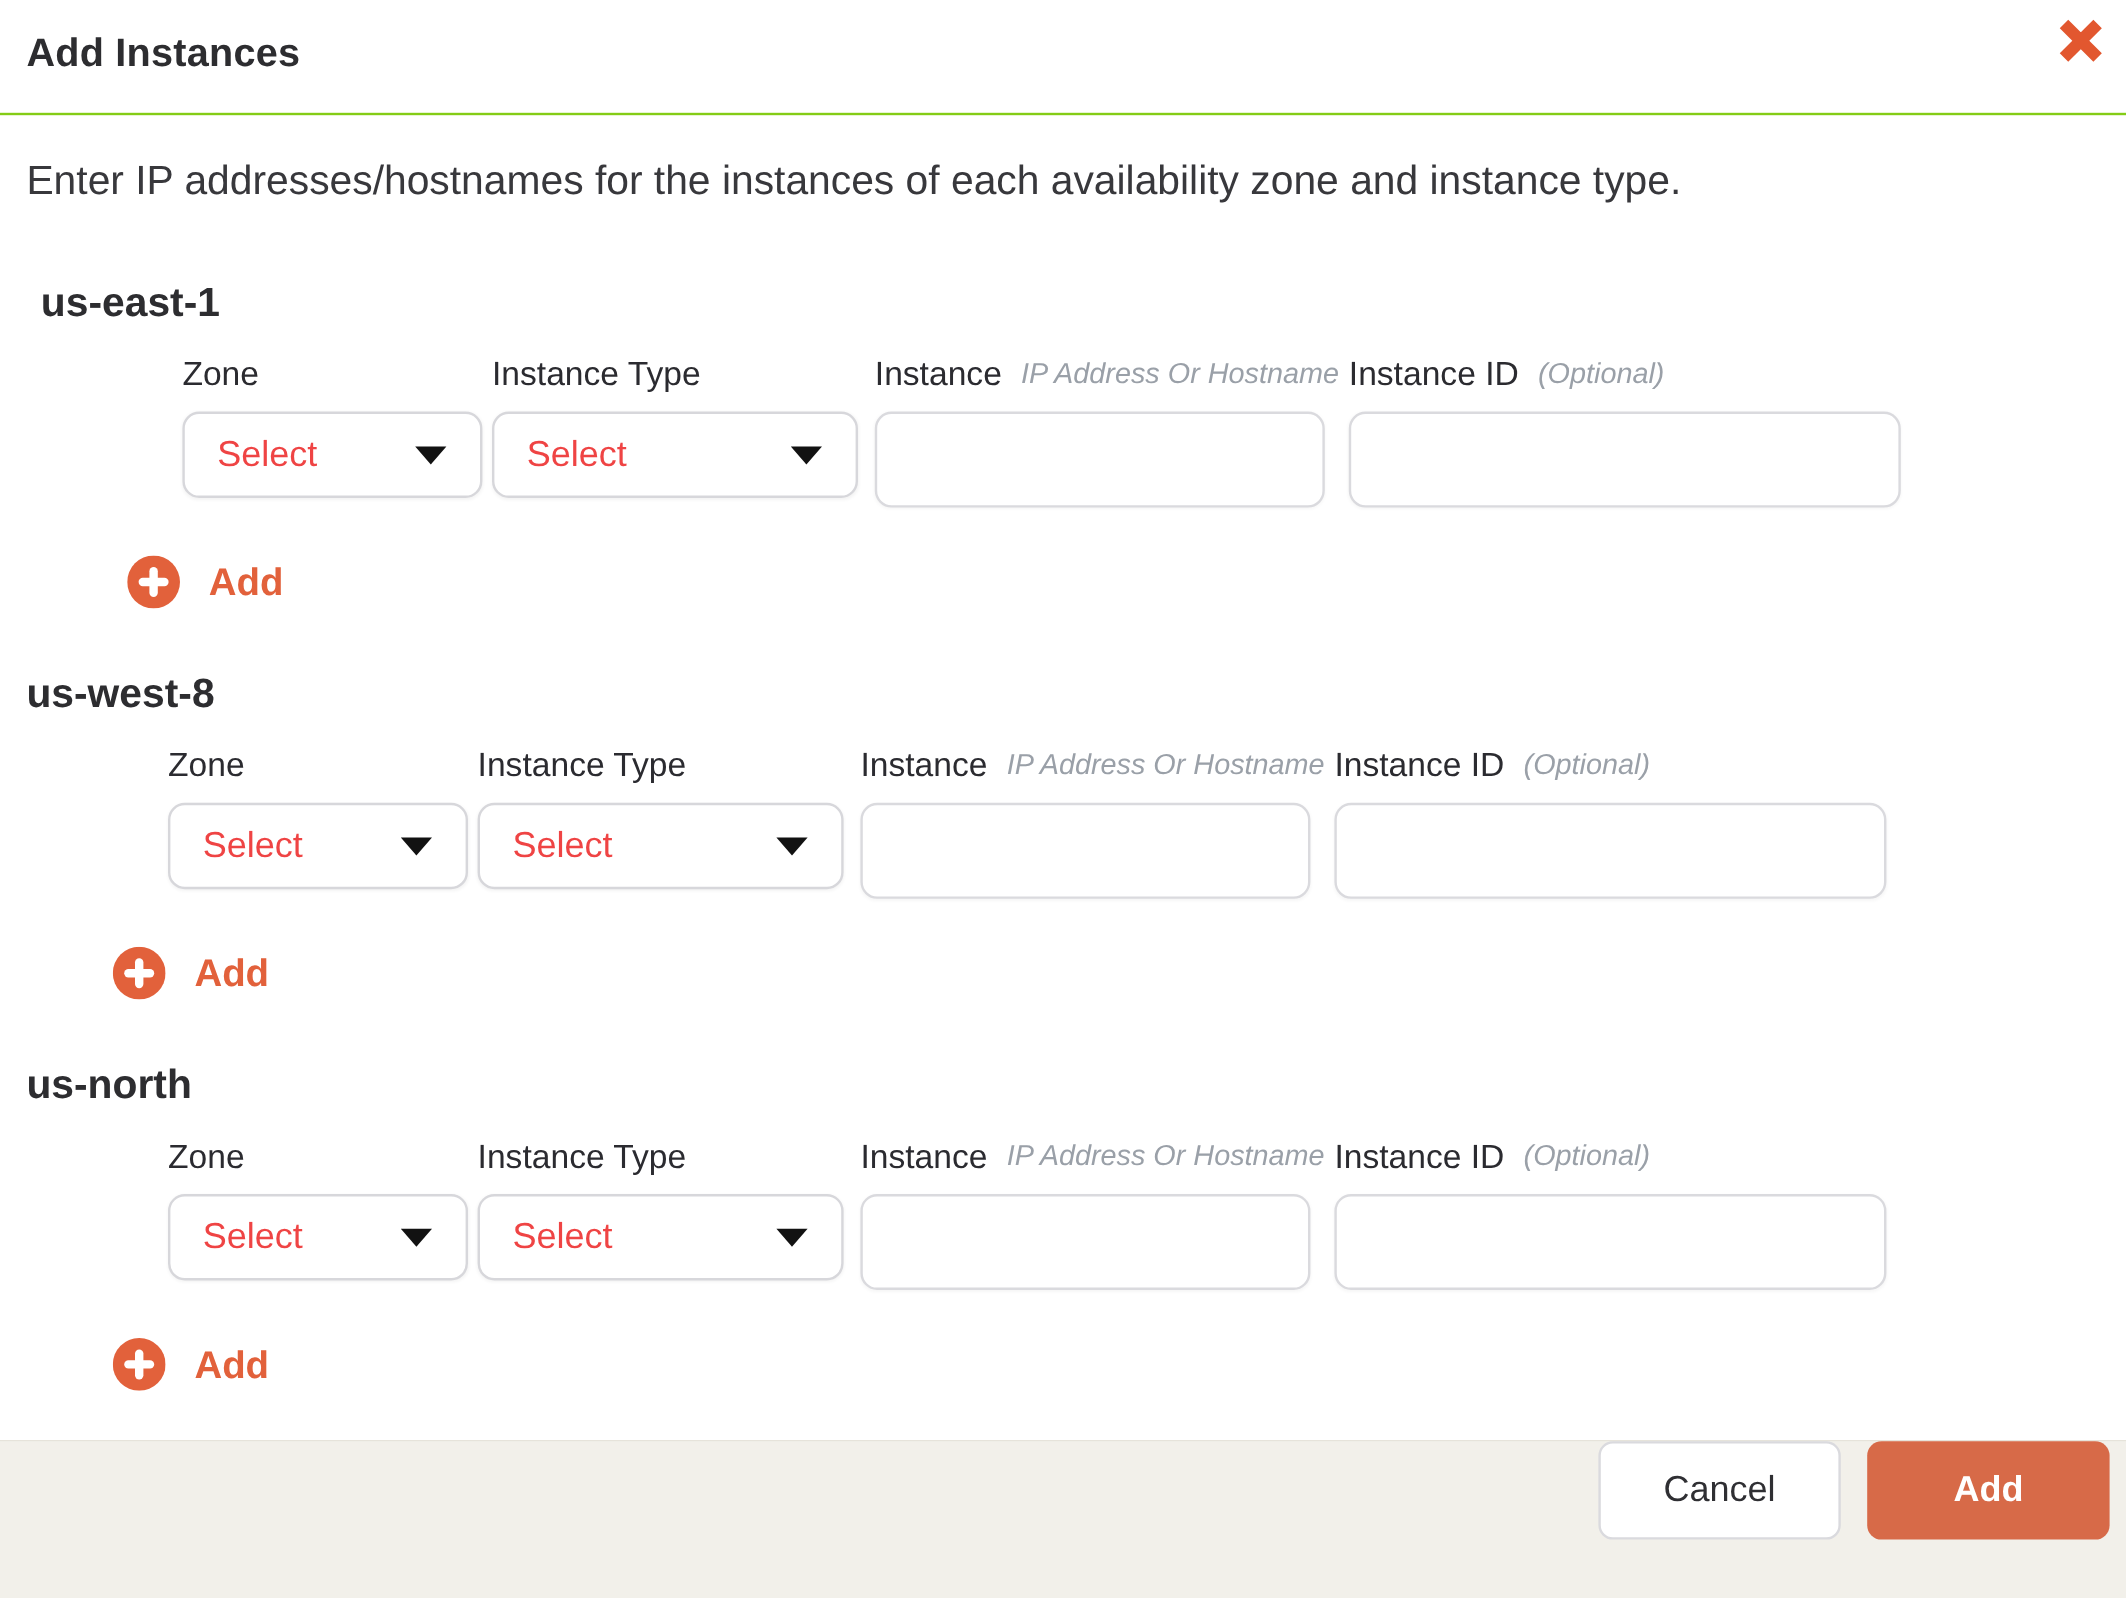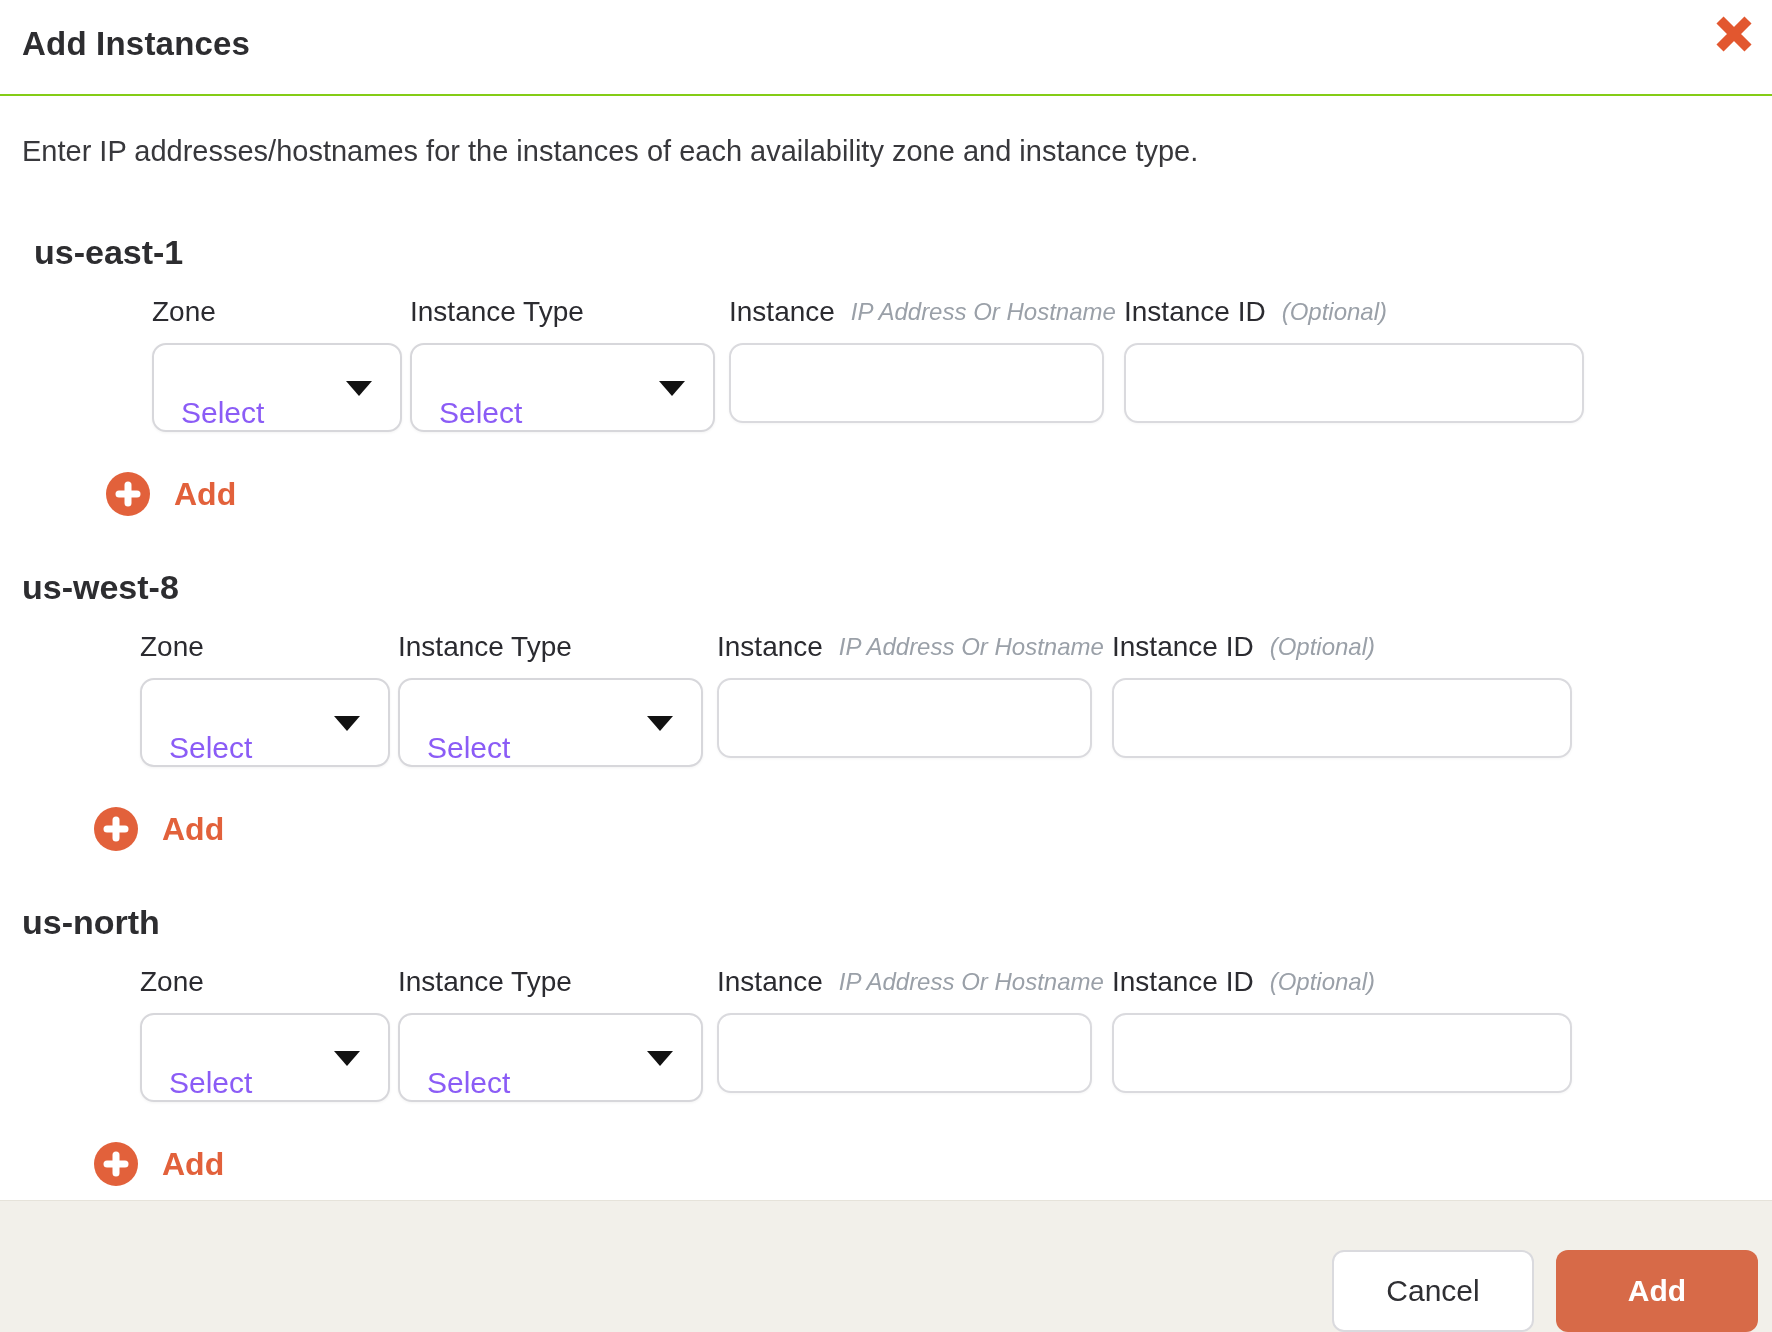--- a/index.html
+++ b/index.html
@@ -37,21 +37,21 @@
     cursor: pointer;
     display: flex;
     align-items: center;
     justify-content: center;
   }
 
   
   .modal-body { padding: 0 22px; }
   .modal-description {
     margin-top: 37px;
-    font-size: 29px;
+    font-size: 34px;
     line-height: 36px;
     color: #38383c;
   }
 
   .section { margin-top: 50px; }
   .section.first { margin-top: 62px; margin-left: 12px; }
   .section-title {
     font-size: 34px;
     line-height: 42px;
     font-weight: 700;
@@ -84,30 +84,30 @@
   }
   .field-hint {
     font-size: 24px;
     line-height: 34px;
     font-style: italic;
     color: #9aa0a8;
   }
 
   .select-box {
     position: relative;
-    height: 89px;
+    height: 72px;
     border: 2px solid #d7d7db;
     border-radius: 14px;
     background: #ffffff;
     box-shadow: 0 1px 3px rgba(0,0,0,0.05);
     display: flex;
-    align-items: flex-end;
+    align-items: center;
     padding: 0 60px 0 27px;
     font-size: 30px;
-    color: #8b5cf6;
+    color: #ef4444;
     cursor: pointer;
   }
   .select-arrow {
     position: absolute;
     right: 28px;
     top: 50%;
     margin-top: -7px;
     width: 0; height: 0;
     border-left: 13px solid transparent;
     border-right: 13px solid transparent;
@@ -145,21 +145,21 @@
   }
 
   
   .modal-footer {
     position: absolute;
     left: 0; right: 0; bottom: 0;
     height: 132px;
     background: #f2f0ea;
     border-top: 1px solid #e6e3da;
     display: flex;
-    align-items: flex-end;
+    align-items: flex-start;
     justify-content: flex-end;
     gap: 22px;
     padding-right: 14px;
   }
   .btn {
     height: 82px;
     width: 202px;
     border-radius: 12px;
     font-size: 30px;
     display: flex;

